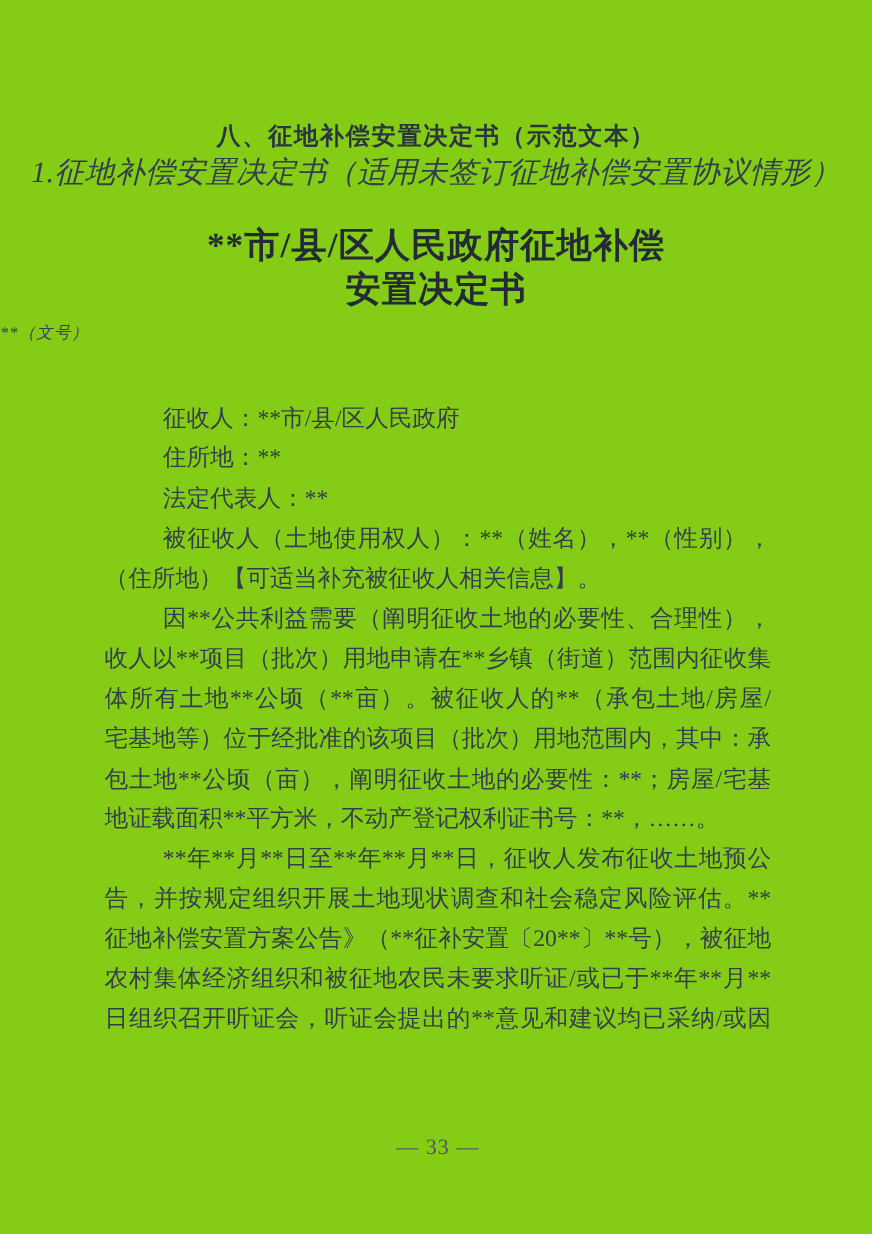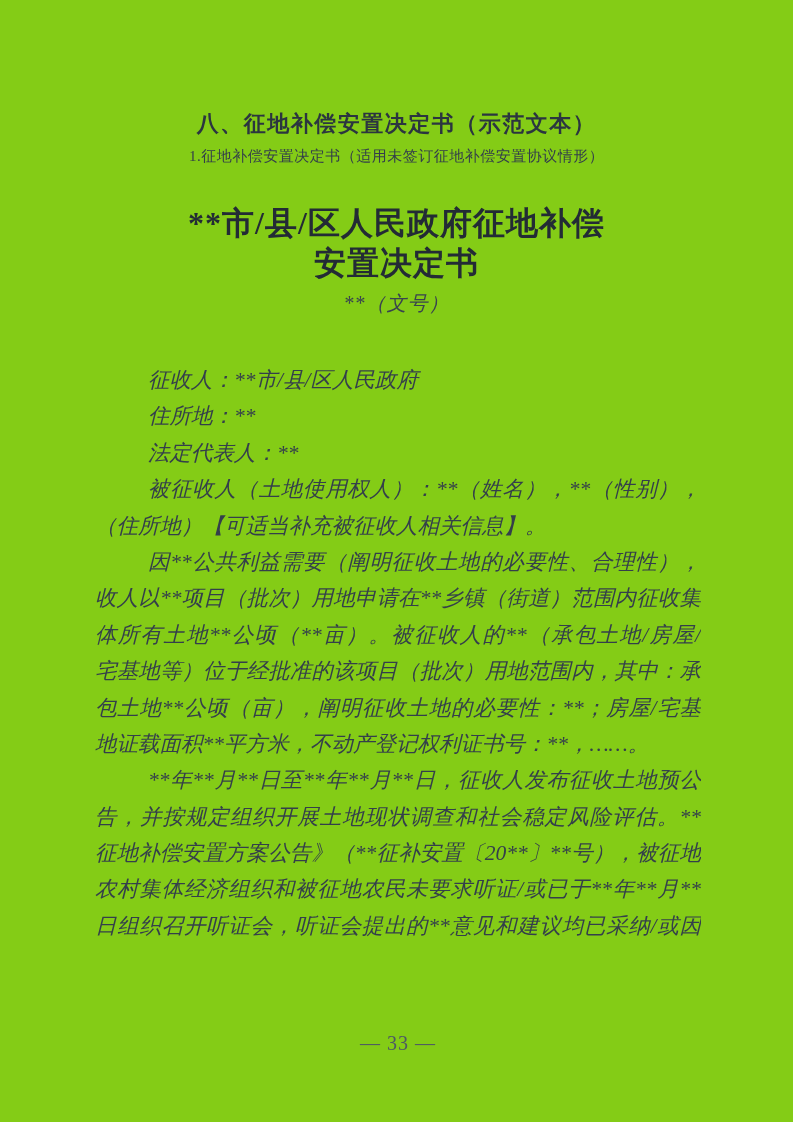--- a/index.html
+++ b/index.html
@@ -12,39 +12,39 @@
     font-family:"Liberation Serif","DejaVu Serif",serif;
     color:#343f4b;
   }
   
   .doc-header{position:absolute;left:0;top:107px;width:100%;text-align:center;}
   .section-title{
     font-family:"Liberation Sans","DejaVu Sans",sans-serif;
     font-weight:700;font-size:22px;line-height:33px;
     color:#2b3540;letter-spacing:1.5px;
   }
-  .subtitle{font-size:15px;line-height:33px;color:#333e4b;letter-spacing:0.5px;}
+  .subtitle{font-size:27px;line-height:33px;color:#333e4b;letter-spacing:0.5px;font-style:italic;}
   
   .title-block{
     position:absolute;left:0;top:203px;width:100%;
     text-align:center;font-weight:700;
     font-size:32px;line-height:40px;
     color:#232b35;letter-spacing:1px;
   }
   .doc-number{
     position:absolute;left:0;top:290px;width:100%;
-    text-align:center;font-style:italic;
-    font-size:20px;line-height:26px;color:#39434f;letter-spacing:1px;
+    font-style:italic;
+    font-size:15px;line-height:26px;color:#39434f;letter-spacing:1px;
   }
   
   .doc-body{
     position:absolute;left:95px;top:362px;width:606px;
     font-size:21.5px;color:#343f4b;
   }
-  .line{height:36.4px;line-height:36.4px;text-align:left;overflow:hidden;font-style:italic;}
+  .line{height:36.4px;line-height:36.4px;text-align:left;overflow:hidden;}
   .line.justify{text-align:justify;text-align-last:justify;}
   .line.indent{text-indent:53px;}
   .line.bold{
     font-family:"Liberation Sans","DejaVu Sans",sans-serif;
     font-weight:700;color:#2b3540;
   }
   
   .page-footer{
     position:absolute;left:95px;top:1031px;width:606px;
     text-align:center;font-size:20px;line-height:24px;

